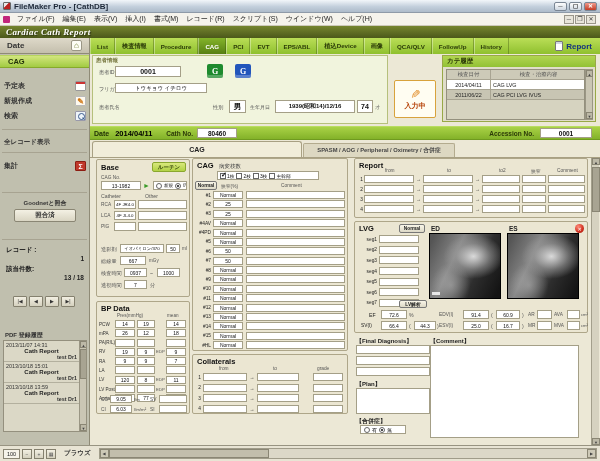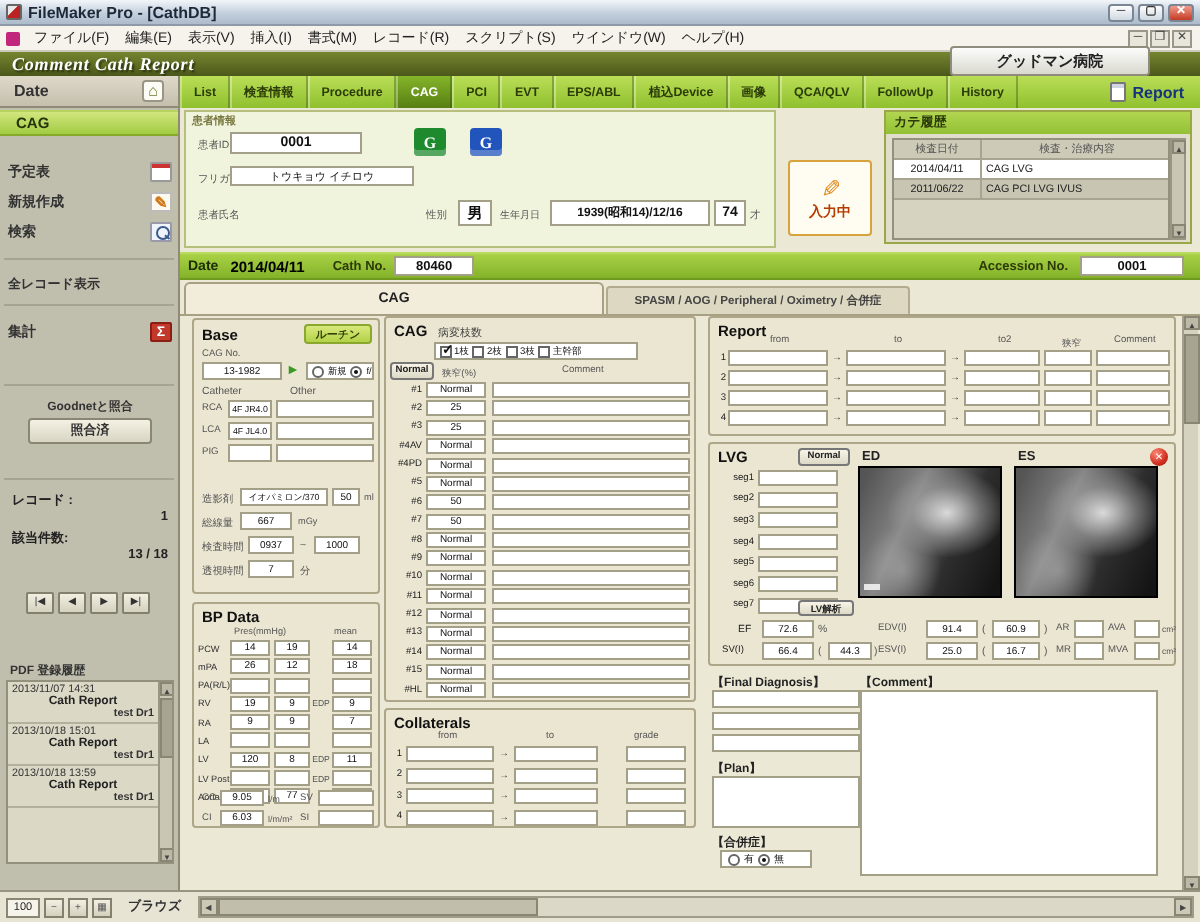--- a/index.html
+++ b/index.html
@@ -143,23 +143,22 @@
     <span class="fmicon"></span>
     <span><span class="mi">ファイル(F)</span><span class="mi">編集(E)</span><span class="mi">表示(V)</span><span class="mi">挿入(I)</span><span class="mi">書式(M)</span><span class="mi">レコード(R)</span><span class="mi">スクリプト(S)</span><span class="mi">ウインドウ(W)</span><span class="mi">ヘルプ(H)</span></span>
     <span class="cwbtns">
       <span class="cwb">─</span>
       <span class="cwb">❐</span>
       <span class="cwb">✕</span>
     </span>
   </div>
 
   <div class="appheader">
-    <span class="apptitle">Comment Cath Report</span>
-  </div>
-  <div class="hospbtn">グッドマン病院</div>
+    <span class="apptitle">Cardiac Cath Report</span>
+  </div>
 
   <div class="menubox">
     <span>Date</span>
     <span class="homeicon">⌂</span>
   </div>
   <div class="tabbar">
     <span class="tab">List</span>
     <span class="tab">検査情報</span>
     <span class="tab">Procedure</span>
     <span class="tab active">CAG</span>

